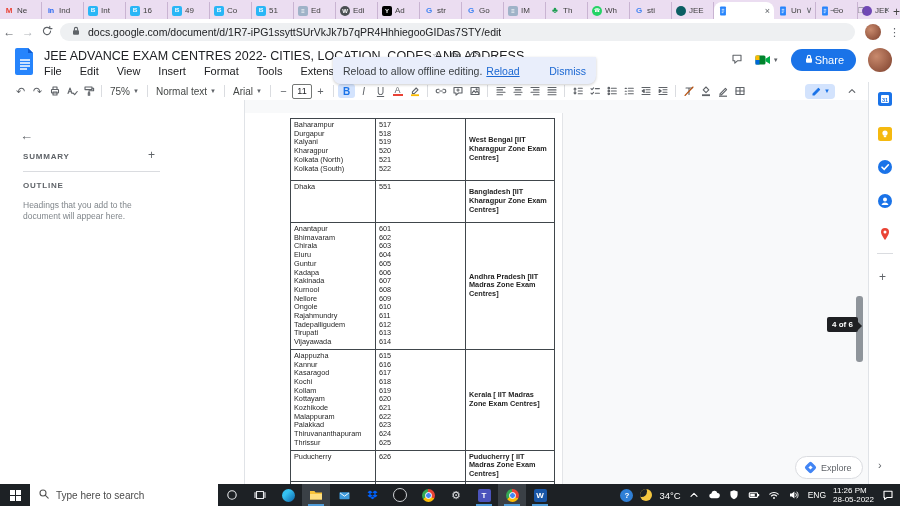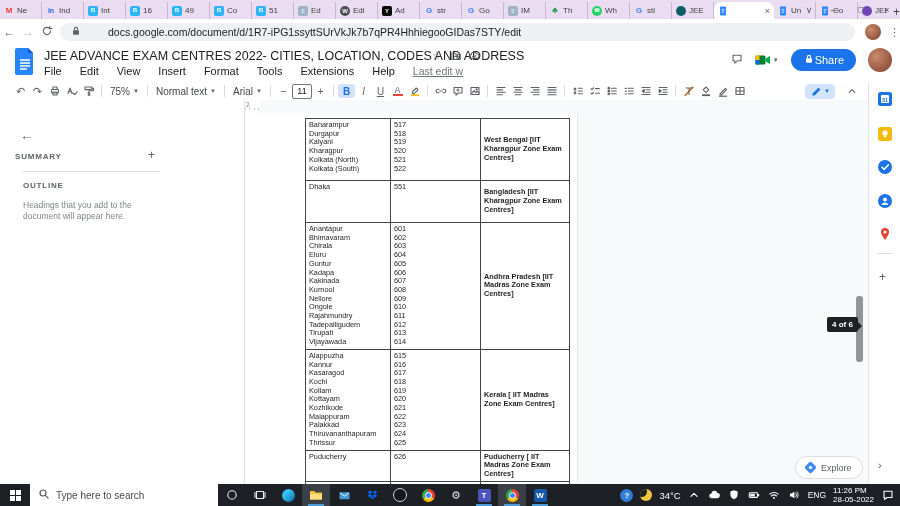--- a/index.html
+++ b/index.html
@@ -17,21 +17,21 @@
     font-size:6px;font-weight:bold;color:#fff;line-height:1;}
   .fav-plain{background:transparent !important;}
   .newtab{font-size:12px;color:#444;margin-left:6px;}
   .wctrl{position:absolute;right:0;top:0;height:19px;display:flex;align-items:center;gap:0;}
   .wbtn{width:26px;text-align:center;font-size:9px;color:#5f6368;}
   
   .addrbar{position:absolute;left:0;top:19px;width:900px;height:26px;background:#fff;border-bottom:1px solid #e4e4e4;display:flex;align-items:center;}
   .navic{font-size:12px;color:#5f6368;width:22px;text-align:center;}
   .navic.dim{color:#b0b4b8;}
   .omnibox{height:18px;flex:0 0 775px;margin-left:4px;border-radius:9px;background:#eef0f2;display:flex;align-items:center;padding:0 10px;gap:6px;}
-  .urltext{font-size:10.5px;color:#202124;white-space:nowrap;overflow:hidden;margin-left:20px;}
+  .urltext{font-size:10.5px;color:#202124;white-space:nowrap;overflow:hidden;}
   .avatar{width:16px;height:16px;border-radius:50%;background:radial-gradient(circle at 35% 35%,#c98a6d,#7c3f2c);margin-left:10px;flex:0 0 auto;}
   .kebab{font-size:11px;color:#5f6368;margin-left:8px;}
   
   .dheader{position:absolute;left:0;top:45px;width:900px;height:37px;background:#fff;}
   .dlogo{position:absolute;left:14px;top:3px;}
   .dtitle{position:absolute;left:44px;top:4px;font-size:12.5px;color:#202124;white-space:nowrap;}
   .titleic{position:absolute;top:5px;font-size:10px;color:#5f6368;}
   .menurow{position:absolute;left:44px;top:20px;display:flex;gap:18px;font-size:11px;color:#202124;}
   .lastedit{font-size:10.5px;color:#70757a;text-decoration:underline;white-space:nowrap;}
   .hdr-right{position:absolute;right:8px;top:3px;display:flex;align-items:center;gap:12px;}
@@ -61,27 +61,27 @@
   .ruler{position:absolute;left:245px;top:100px;width:360px;height:11px;background:#fff;font-size:6.5px;color:#80868b;}
   .ruler .num{position:absolute;top:1px;}
   .ruler .tickline{position:absolute;left:0;right:0;bottom:1px;height:2px;
     background-image:repeating-linear-gradient(90deg,#c8ccd0 0 1px,transparent 1px 4.4px);}
   .ruler .marginband{position:absolute;left:27px;top:0;width:16px;height:10px;background:#e8eaed;}
   .indentmark{position:absolute;top:4px;width:0;height:0;border:3.5px solid transparent;border-top:5px solid #4285f4;}
   .indentbar{position:absolute;top:0;width:7px;height:3px;background:#4285f4;}
   
   .lpanel{position:absolute;left:0;top:100px;width:245px;height:384px;background:#fff;border-right:1px solid #e0e3e7;box-sizing:border-box;}
   .backarrow{position:absolute;left:20px;top:28px;font-size:13px;color:#5f6368;}
-  .sumlabel{position:absolute;left:15px;top:52px;font-size:8px;letter-spacing:.8px;color:#5f6368;font-weight:bold;}
+  .sumlabel{position:absolute;left:23px;top:52px;font-size:8px;letter-spacing:.8px;color:#5f6368;font-weight:bold;}
   .sumplus{position:absolute;left:148px;top:48px;font-size:12px;color:#5f6368;}
   .ldivider{position:absolute;left:23px;top:71px;width:137px;height:1px;background:#dadce0;}
   .outlabel{position:absolute;left:23px;top:81px;font-size:8px;letter-spacing:.8px;color:#5f6368;font-weight:bold;}
   .outhint{position:absolute;left:23px;top:100px;width:120px;font-size:8.5px;line-height:11px;color:#80868b;}
   
-  .canvas{position:absolute;left:260px;top:100px;width:623px;height:384px;background:#f8f9fa;overflow:hidden;text-decoration:underline;}
+  .canvas{position:absolute;left:245px;top:100px;width:623px;height:384px;background:#f8f9fa;overflow:hidden;text-decoration:underline;}
   .page{position:absolute;left:0;top:13px;width:317px;height:371px;background:#fff;border-right:1px solid #e3e5e8;}
   .doctable{position:absolute;left:45px;top:5px;border-collapse:collapse;}
   .doctable td{border:1px solid #40464b;padding:2px 3px;font-size:7.3px;line-height:8.7px;color:#1f1f1f;vertical-align:top;}
   .doctable td.zone{font-weight:bold;vertical-align:middle;line-height:8.9px;}
   .pagetip{position:absolute;left:827px;top:317px;background:#1f2023;color:#fff;font-size:8px;font-weight:bold;
     padding:3px 5px;border-radius:2px;z-index:5;}
   .pagetip:after{content:"";position:absolute;right:-4px;top:5px;border:4px solid transparent;border-left-color:#1f2023;border-right:none;}
   .vthumb{position:absolute;left:856px;top:296px;width:7px;height:66px;background:#8f959b;border-radius:3px;z-index:4;}
   .explore{position:absolute;left:795px;top:456px;height:21px;background:#fff;border:1px solid #dadce0;border-radius:12px;
     display:flex;align-items:center;gap:6px;padding:0 10px;font-size:9px;color:#5f6368;z-index:6;}
@@ -294,20 +294,25 @@
         <span id="shareLock"><svg width="12" height="12" viewBox="0 0 12 12" fill="none" stroke="#5f6368" stroke-width="1.1" stroke-linecap="round" stroke-linejoin="round">
               <rect x="3" y="5.2" width="6" height="4.6" rx="1" fill="#fff" stroke="none"></rect>
               <path d="M4.4 5.2V4a1.6 1.6 0 013.2 0v1.2" stroke="#fff"></path>
             </svg></span>
         <span>Share</span>
       </span>
       <span class="davatar"></span>
     </div>
   </div>
 
+  <div class="notif">
+    <span>Reload to allow offline editing.</span>
+    <a class="reload" href="#">Reload</a>
+    <a class="dismiss" href="#" style="text-decoration:none">Dismiss</a>
+  </div>
 
   <div class="toolbar" id="toolbar">
       <span class="ti">
         <span style="font-size:11px;color:#5f6368">↶</span>
       </span>
       <span class="ti">
         <span style="font-size:11px;color:#5f6368">↷</span>
       </span>
       <span class="ti">
         <svg width="12" height="12" viewBox="0 0 12 12" fill="none" stroke="#5f6368" stroke-width="1.1" stroke-linecap="round" stroke-linejoin="round">

